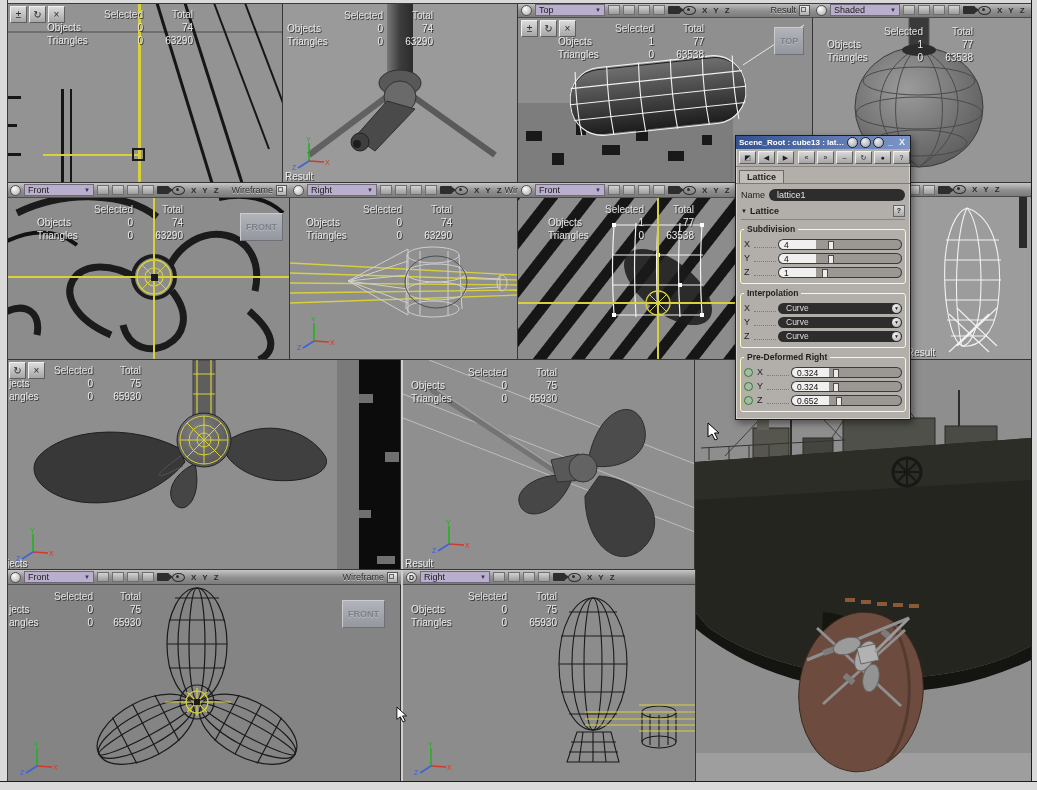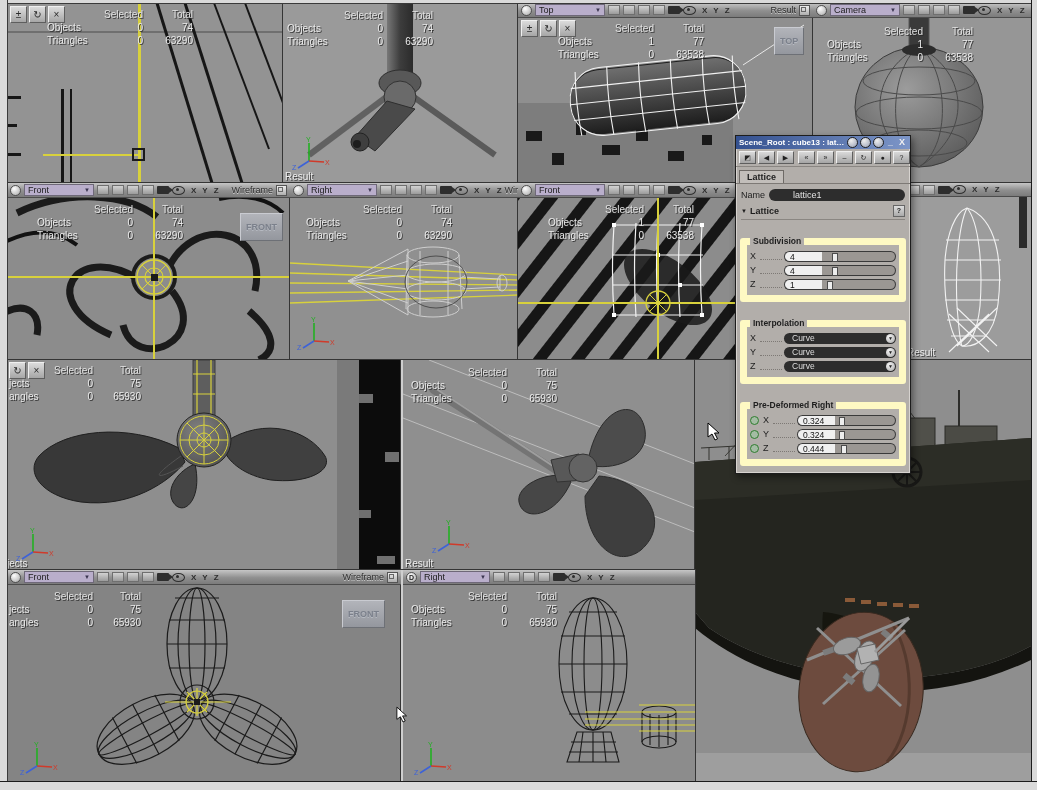--- a/index.html
+++ b/index.html
@@ -40,25 +40,25 @@
   .ptico{width:9px;height:9px;border-radius:50%;background:radial-gradient(circle at 35% 30%,#eee,#97a0b5);border:1px solid #222;flex:0 0 auto;}
   .pwin{color:#f0f0f0;font-size:9px;font-weight:bold;padding:0 2px;line-height:11px;}
   .ptoolbar{height:15px;display:flex;align-items:center;gap:2px;padding:1px 3px;border-bottom:1px solid #8a8682;}
   .ptb{height:11px;min-width:13px;background:linear-gradient(#d9d9d9,#a5a5a5);border:1px solid;border-color:#efefef #5e5e5e #5e5e5e #efefef;font-size:7px;display:flex;align-items:center;justify-content:center;color:#222;padding:0 1px;}
   .spacer{flex:1;}
   .ptabrow{padding:3px 3px 0;border-bottom:1px solid #7d7975;}
   .ptab{display:inline-block;background:#c2beba;border:1px solid #6e6a66;border-bottom:none;padding:1px 7px;font-weight:bold;font-size:9px;}
   .pbody{padding:3px 3px 4px;}
   .pnamerow{display:flex;align-items:center;gap:4px;margin:2px 2px 4px;}
   .plab{width:24px;}
-  .pname{flex:1;background:#2d2d2d;border-radius:7px;color:#e2e2e2;height:12px;line-height:12px;padding:0 24px;}
+  .pname{flex:1;background:#2d2d2d;border-radius:7px;color:#e2e2e2;height:12px;line-height:12px;padding:0 8px;}
   .psec{display:flex;align-items:center;gap:3px;font-weight:bold;margin:3px 2px 1px;border-bottom:1px solid #8a8682;padding-bottom:2px;}
   .pcar{font-size:6px;}
   .phelp{margin-left:auto;width:10px;height:10px;background:linear-gradient(#ddd,#aaa);border:1px solid #666;font-size:7px;text-align:center;line-height:10px;font-weight:bold;}
-  fieldset{border:7px solid #fef9c3;border-radius:3px;margin:16px 1px 3px;padding:2px 3px 3px;}
+  fieldset{border:1px solid #fef9c3;border-radius:3px;margin:4px 1px 3px;padding:2px 3px 3px;}
   legend{font-size:8.5px;font-weight:bold;padding:0 3px;}
   .prow{display:flex;align-items:center;height:12px;margin:2px 0;}
   .paxis{width:10px;}
   .pdots{flex:0 0 22px;border-bottom:1px dotted #7d7975;height:1px;margin-right:2px;transform:translateY(3px);}
   .pvalpill{width:38px;height:11px;background:#f0f0f0;border:1px solid #3a3a3a;border-right:none;border-radius:6px 0 0 6px;font-size:8.5px;line-height:10px;padding-left:5px;color:#111;box-sizing:border-box;}
   .pslider{flex:1;height:11px;background:#9b9793;border:1px solid #3a3a3a;border-left:none;border-radius:0 6px 6px 0;position:relative;box-sizing:border-box;}
   .pthumb{position:absolute;top:1px;width:4px;height:7px;background:#ededed;border:1px solid #4c4c4c;}
   .pdrop{flex:1;height:11px;background:#2d2d2d;border-radius:6px;color:#dedede;font-size:8.5px;line-height:11px;padding:0 13px 0 8px;position:relative;}
   .pdrop .dd{position:absolute;right:1px;top:1px;width:9px;height:9px;border-radius:50%;background:radial-gradient(circle at 35% 30%,#f2f2f2,#aaa);color:#222;font-size:5px;text-align:center;line-height:9px;}
   .animdot{width:7px;height:7px;border-radius:50%;border:1px solid #2f7d2f;background:#a4bca4;margin-right:4px;flex:0 0 auto;}
@@ -239,21 +239,21 @@
           <path d="M106,44 C156,70 160,130 106,164"></path>
         <ellipse cx="106" cy="78" rx="56" ry="14"></ellipse>
           <ellipse cx="106" cy="110" rx="63" ry="16"></ellipse>
           <ellipse cx="106" cy="140" rx="48" ry="13"></ellipse>
       </g>
       <ellipse cx="106" cy="47" rx="17" ry="6" fill="#2c2c2c"></ellipse>
     </svg>
     <div class="vhead">
       <span class="vcirc"></span>
       <span class="vlabel">
-          <span>Camera</span>
+          <span>Shaded</span>
           <span class="car">▼</span>
         </span>
       <span class="memo"></span>
         <span class="memo"></span>
         <span class="memo"></span>
         <span class="memo"></span>
       <span class="camicon"></span>
       <span class="eyeicon"></span>
       <span class="axl">X</span>
         <span class="axl">Y</span>
@@ -856,21 +856,21 @@
             <span class="pdots"></span>
             <span class="pvalpill">0.324</span>
             <span class="pslider">
               <span class="pthumb" style="left:6%;"></span>
             </span>
           </div>
         <div class="prow">
             <span class="animdot"></span>
             <span class="paxis">Z</span>
             <span class="pdots"></span>
-            <span class="pvalpill">0.444</span>
+            <span class="pvalpill">0.652</span>
             <span class="pslider">
               <span class="pthumb" style="left:10%;"></span>
             </span>
           </div>
       </fieldset>
     </div>
   </div>
 
   <svg class="cursor" style="left:707px;top:422px;" width="16" height="20" viewBox="0 0 16 20">
     <polygon points="1,1 1,15 5,12 8,18 10.5,16.8 7.5,11 12,11" fill="#ffffff" stroke="#000" stroke-width="1"></polygon>

